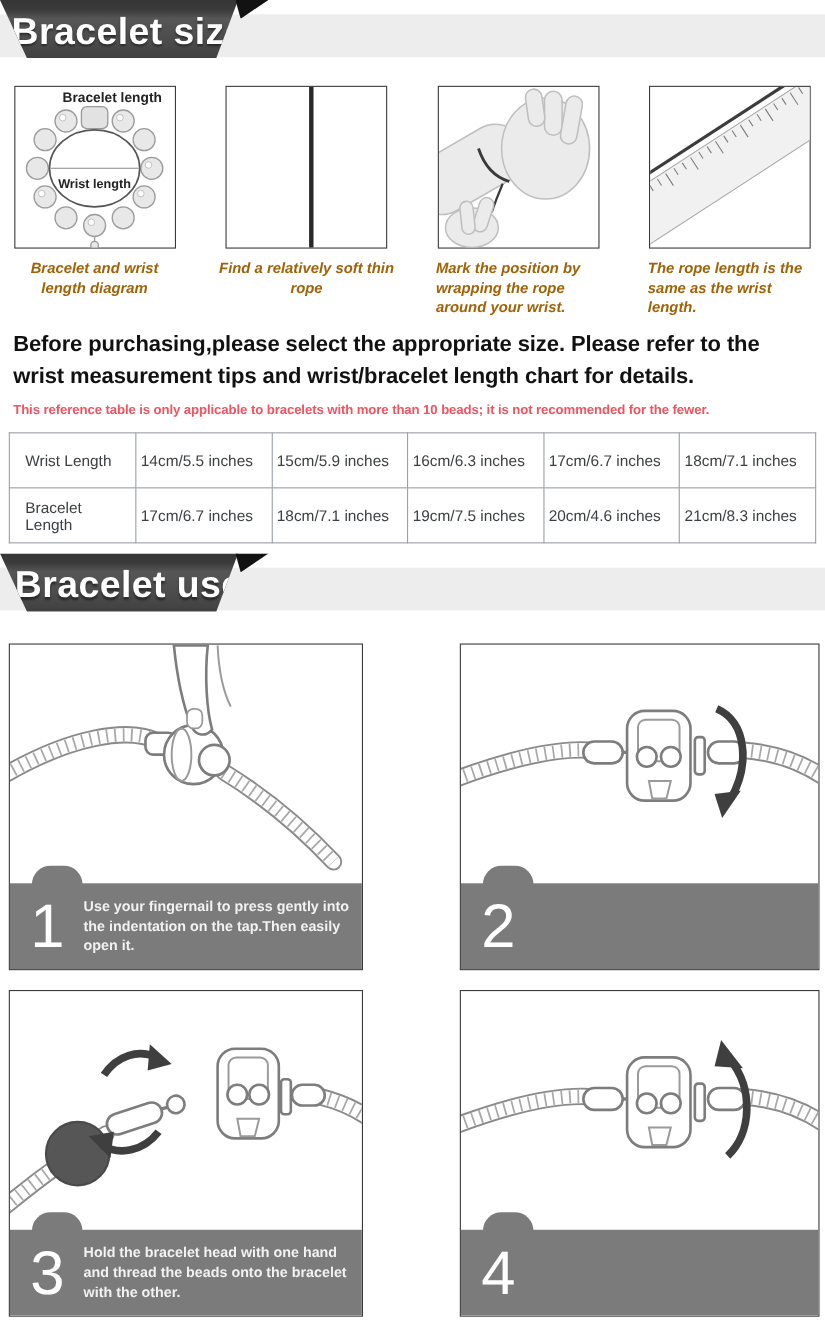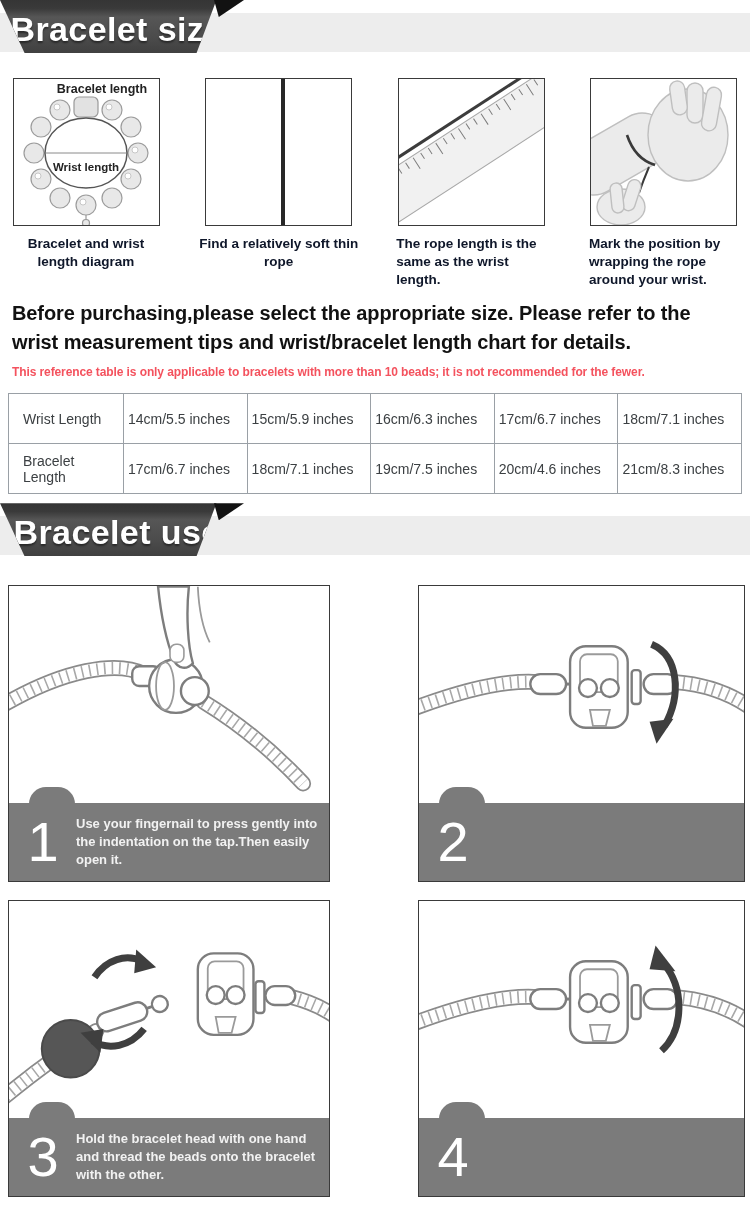--- a/index.html
+++ b/index.html
@@ -24,21 +24,21 @@
   .banner-title {
     color:#ffffff; font-size:34px; font-weight:bold; letter-spacing:.4px;
     text-shadow:0 2px 2px rgba(0,0,0,.45);
     text-align:right;
   }
 
   
   .steps { display:flex; justify-content:space-between; padding:0 2px; margin-top:22px; }
   .step-col { width:168px; display:flex; flex-direction:column; align-items:center; }
   .step-box { width:147px; height:148px; border:1.6px solid #3a3a3a; background:#fff; overflow:hidden; }
-  .step-caption { margin-top:9px; font-size:13.5px; font-weight:bold; line-height:1.32; color:#0f172a; }
+  .step-caption { margin-top:9px; font-size:13.5px; font-weight:bold; line-height:1.32; color:#a16207;font-style:italic; }
   .cap-center { text-align:center; width:160px; }
   .cap-left  { text-align:left; width:162px; padding-left:6px; }
 
   
   .intro { margin:11px 10px 0 12px; font-size:20px; font-weight:bold; line-height:1.42; color:#111; letter-spacing:-0.1px; }
   .note  { margin:9px 10px 0 12px; font-size:12px; font-weight:bold; color:#f4525e; letter-spacing:-0.1px; white-space:nowrap; }
 
   
   .size-table { width:734px; margin:14px auto 0 auto; border-collapse:collapse; }
   .size-table td {
@@ -126,50 +126,50 @@
       <svg viewBox="0 0 147 148" width="147" height="148">
         <line x1="77" y1="0" x2="77" y2="148" stroke="#272727" stroke-width="4"></line>
       </svg>
     </div>
     <div class="step-caption cap-center">Find a relatively soft thin rope</div>
   </div>
 
   <div class="step-col">
     <div class="step-box">
       <svg viewBox="0 0 147 148" width="147" height="148">
-        <g transform="rotate(-33 73 74)">
-          <rect x="-40" y="36" width="230" height="3" fill="#3c3c3c"></rect>
-          <rect x="-40" y="44" width="230" height="48" fill="#f1f1f1" stroke="#a8a8a8" stroke-width="1"></rect>
-          <path d="M-24,46v7 M-15,46v7 M-6,46v13 M3,46v7 M12,46v7 M21,46v13 M30,46v7 M39,46v7 M48,46v13 M57,46v7 M66,46v7 M75,46v13 M84,46v7 M93,46v7 M102,46v13 M111,46v7 M120,46v7 M129,46v13 M138,46v7 M147,46v7 M156,46v13 M165,46v7 M174,46v7 M183,46v13" stroke="#7d7d7d" stroke-width="1" fill="none"></path>
-        </g>
-      </svg>
-    </div>
-    <div class="step-caption cap-left">The rope length is the same as the wrist length.</div>
-  </div>
-
-  <div class="step-col">
-    <div class="step-box">
-      <svg viewBox="0 0 147 148" width="147" height="148">
         <g fill="#ebebeb" stroke="#bfbfbf" stroke-width="1.4">
           <rect x="-28" y="48" width="110" height="54" rx="27" transform="rotate(-30 27 75)"></rect>
           <ellipse cx="97" cy="56" rx="40" ry="46"></ellipse>
           <rect x="96" y="4" width="16" height="40" rx="8"></rect>
           <rect x="113" y="8" width="15" height="44" rx="7.5" transform="rotate(10 120 30)"></rect>
           <rect x="80" y="2" width="15" height="34" rx="7.5" transform="rotate(-8 87 19)"></rect>
         </g>
         <path d="M36,56 q8,24 28,30" fill="none" stroke="#3a3a3a" stroke-width="2.6"></path>
         <path d="M58,88 q-6,14 -10,26" fill="none" stroke="#3a3a3a" stroke-width="2"></path>
         <g fill="#ebebeb" stroke="#bfbfbf" stroke-width="1.4">
           <ellipse cx="30" cy="128" rx="24" ry="18"></ellipse>
           <rect x="34" y="100" width="13" height="32" rx="6.5" transform="rotate(18 40 116)"></rect>
           <rect x="20" y="104" width="12" height="30" rx="6" transform="rotate(-6 26 119)"></rect>
         </g>
       </svg>
     </div>
     <div class="step-caption cap-left">Mark the position by wrapping the rope around your wrist.</div>
+  </div>
+
+  <div class="step-col">
+    <div class="step-box">
+      <svg viewBox="0 0 147 148" width="147" height="148">
+        <g transform="rotate(-33 73 74)">
+          <rect x="-40" y="36" width="230" height="3" fill="#3c3c3c"></rect>
+          <rect x="-40" y="44" width="230" height="48" fill="#f1f1f1" stroke="#a8a8a8" stroke-width="1"></rect>
+          <path d="M-24,46v7 M-15,46v7 M-6,46v13 M3,46v7 M12,46v7 M21,46v13 M30,46v7 M39,46v7 M48,46v13 M57,46v7 M66,46v7 M75,46v13 M84,46v7 M93,46v7 M102,46v13 M111,46v7 M120,46v7 M129,46v13 M138,46v7 M147,46v7 M156,46v13 M165,46v7 M174,46v7 M183,46v13" stroke="#7d7d7d" stroke-width="1" fill="none"></path>
+        </g>
+      </svg>
+    </div>
+    <div class="step-caption cap-left">The rope length is the same as the wrist length.</div>
   </div>
 </div>
 
 <p class="intro">Before purchasing,please select the appropriate size. Please refer to the wrist measurement tips and wrist/bracelet length chart for details.</p>
 <p class="note">This reference table is only applicable to bracelets with more than 10 beads; it is not recommended for the fewer.</p>
 
 <table class="size-table">
   <tbody>
       <tr>
     <td class="rowlabel">Wrist Length</td>

